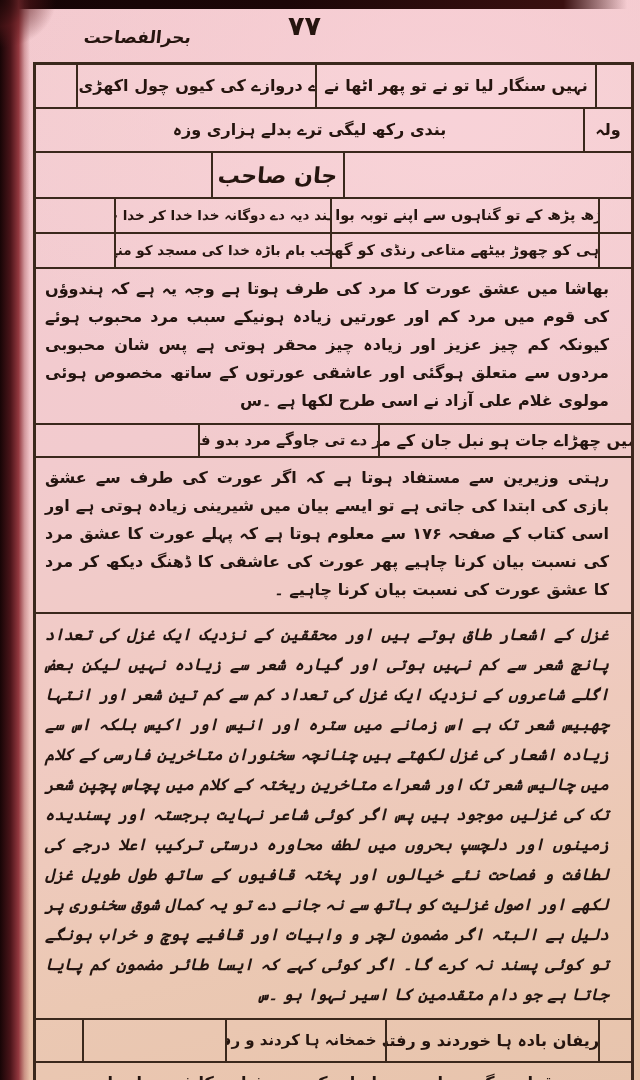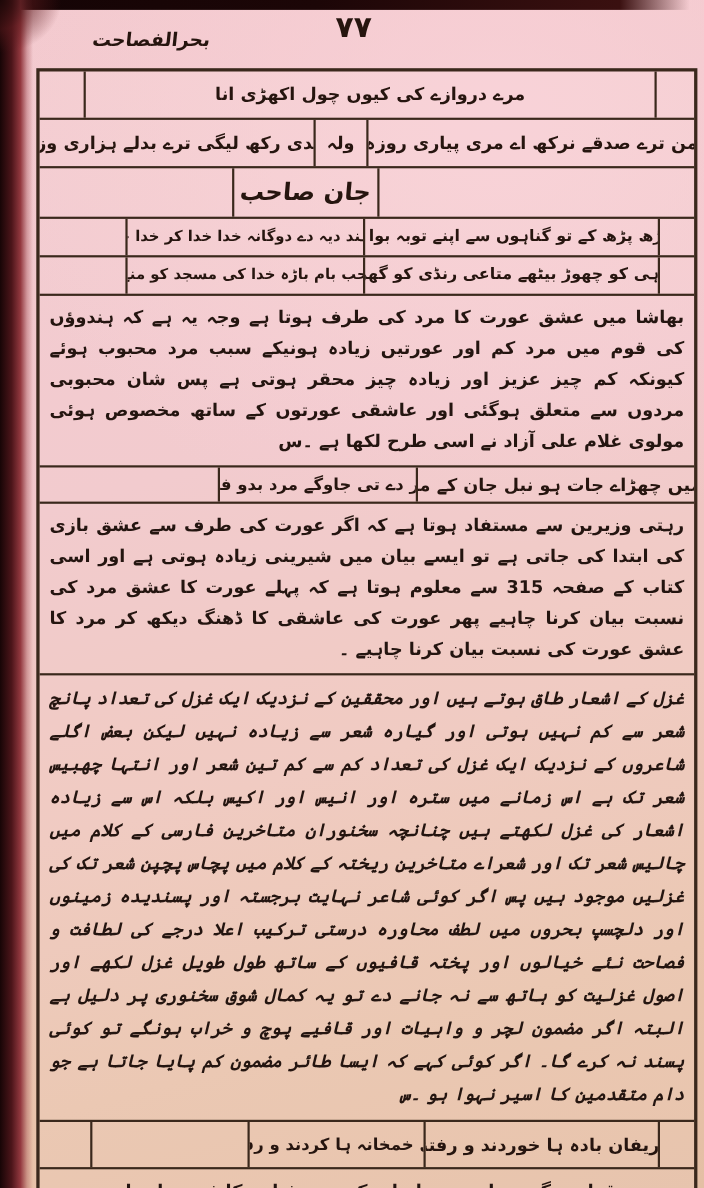--- a/index.html
+++ b/index.html
@@ -27,21 +27,21 @@
   .corner-tl {
     position:absolute; top:0; left:0; width:70px; height:60px;
     background:radial-gradient(80% 80% at 0% 0%, rgba(30,8,8,.85) 0%, rgba(90,25,28,.5) 55%, rgba(90,25,28,0) 100%);
   }
   .running-title {
     position:absolute; top:27px; left:84px;
     font-size:17px; font-weight:bold; letter-spacing:.5px;
     transform:skewX(-6deg);
   }
   .page-number {
-    position:absolute; top:10px; left:305px;
+    position:absolute; top:10px; left:288px;
     font-size:27px; font-weight:bold;
   }
   .content {
     position:absolute; top:62px; left:33px; width:601px;
     border:3px solid #3a281c;
     background:rgba(255,236,238,.12);
   }
   .row { display:flex; align-items:center; border-bottom:2px solid #3a281c; }
   .row:last-child { border-bottom:none; }
   .cell {
@@ -52,21 +52,21 @@
     align-self:stretch;
   }
   .cell:last-child { border-left:none; }
   .cell.empty { padding:0; }
   .verse { letter-spacing:0; white-space:nowrap; overflow:hidden; }
   .h44 { height:44px; } .h46 { height:46px; } .h35 { height:35px; }
   .h33 { height:33px; } .h43 { height:43px; }
   .section-heading { font-size:22px; font-weight:bold; transform:skewX(-5deg); }
   .para {
     border-bottom:2px solid #3a281c;
-    padding:6px 9px 8px 9px;
+    padding:6px 22px 8px 9px;
     font-size:16px; font-weight:bold;
     text-align:justify;
     color:#241510;
   }
   .para.lh28 { line-height:28px; }
   .para.lh30 { line-height:30px;font-style:italic; }
   .marker-cell { font-size:16px; }
 </style>
 </head>
 <body>
@@ -77,26 +77,26 @@
   <div class="band-left"></div>
   <div class="corner-tl"></div>
 
   <div class="running-title">بحرالفصاحت</div>
   <div class="page-number">۷۷</div>
 
   <div class="content">
 
     <div class="row h44">
       <div class="cell empty" style="width:36px"></div>
+      <div class="cell verse" style="flex:1.18">نہیں سنگار لیا تو نے تو پھر اٹھا نے</div>
       <div class="cell verse" style="flex:1">مرے دروازے کی کیوں چول اکھڑی انا</div>
       <div class="cell empty" style="width:40px"></div>
     </div>
 
     <div class="row h44">
-      <div class="cell verse" style="flex:1.2">من ترے صدقے نرکھ اے مری پیاری روزہ</div>
       <div class="cell marker-cell" style="width:48px">ولہ</div>
       <div class="cell verse" style="flex:1">بندی رکھ لیگی ترے بدلے ہزاری وزہ</div>
     </div>
 
     <div class="row h46">
       <div class="cell empty" style="flex-basis:288px"></div>
       <div class="cell" style="width:132px">
         <span class="section-heading">جان صاحب</span>
       </div>
       <div class="cell empty" style="flex:1"></div>
@@ -117,21 +117,21 @@
     </div>
 
     <div class="para lh28">بھاشا میں عشق عورت کا مرد کی طرف ہوتا ہے وجہ یہ ہے کہ ہندوؤں کی قوم میں مرد کم اور عورتیں زیادہ ہونیکے سبب مرد محبوب ہوئے کیونکہ کم چیز عزیز اور زیادہ چیز محقر ہوتی ہے پس شان محبوبی مردوں سے متعلق ہوگئی اور عاشقی عورتوں کے ساتھ مخصوص ہوئی مولوی غلام علی آزاد نے اسی طرح لکھا ہے ۔س</div>
 
     <div class="row h33">
       <div class="cell verse" style="width:253px">بامیں چھڑاے جات ہو نبل جان کے موے</div>
       <div class="cell verse" style="width:180px;font-size:15px">اس ہر دے تی جاوگے مرد بدو فی توے</div>
       <div class="cell empty" style="flex:1"></div>
     </div>
 
-    <div class="para lh28">رہتی وزیرین سے مستفاد ہوتا ہے کہ اگر عورت کی طرف سے عشق بازی کی ابتدا کی جاتی ہے تو ایسے بیان میں شیرینی زیادہ ہوتی ہے اور اسی کتاب کے صفحہ 315 سے معلوم ہوتا ہے کہ پہلے عورت کا عشق مرد کی نسبت بیان کرنا چاہیے پھر عورت کی عاشقی کا ڈھنگ دیکھ کر مرد کا عشق عورت کی نسبت بیان کرنا چاہیے ۔</div>
+    <div class="para lh28">رہتی وزیرین سے مستفاد ہوتا ہے کہ اگر عورت کی طرف سے عشق بازی کی ابتدا کی جاتی ہے تو ایسے بیان میں شیرینی زیادہ ہوتی ہے اور اسی کتاب کے صفحہ ۱۷۶ سے معلوم ہوتا ہے کہ پہلے عورت کا عشق مرد کی نسبت بیان کرنا چاہیے پھر عورت کی عاشقی کا ڈھنگ دیکھ کر مرد کا عشق عورت کی نسبت بیان کرنا چاہیے ۔</div>
 
     <div class="para lh30">غزل کے اشعار طاق ہوتے ہیں اور محققین کے نزدیک ایک غزل کی تعداد پانچ شعر سے کم نہیں ہوتی اور گیارہ شعر سے زیادہ نہیں لیکن بعض اگلے شاعروں کے نزدیک ایک غزل کی تعداد کم سے کم تین شعر اور انتہا چھبیس شعر تک ہے اس زمانے میں سترہ اور انیس اور اکیس بلکہ اس سے زیادہ اشعار کی غزل لکھتے ہیں چنانچہ سخنوران متاخرین فارسی کے کلام میں چالیس شعر تک اور شعراے متاخرین ریختہ کے کلام میں پچاس پچپن شعر تک کی غزلیں موجود ہیں پس اگر کوئی شاعر نہایت برجستہ اور پسندیدہ زمینوں اور دلچسپ بحروں میں لطف محاورہ درستی ترکیب اعلا درجے کی لطافت و فصاحت نئے خیالوں اور پختہ قافیوں کے ساتھ طول طویل غزل لکھے اور اصول غزلیت کو ہاتھ سے نہ جانے دے تو یہ کمال شوق سخنوری پر دلیل ہے البتہ اگر مضمون لچر و واہیات اور قافیے پوچ و خراب ہونگے تو کوئی پسند نہ کرے گا۔ اگر کوئی کہے کہ ایسا طائر مضمون کم پایا جاتا ہے جو دام متقدمین کا اسیر نہوا ہو ۔س</div>
 
     <div class="row h43">
       <div class="cell empty" style="width:33px"></div>
       <div class="cell verse" style="width:213px">حریفان بادہ ہا خوردند و رفتند</div>
       <div class="cell verse" style="width:160px;font-size:15px">تہی خمخانہ ہا کردند و رفتند</div>
       <div class="cell empty" style="flex:1"></div>
       <div class="cell empty" style="width:46px"></div>
     </div>

